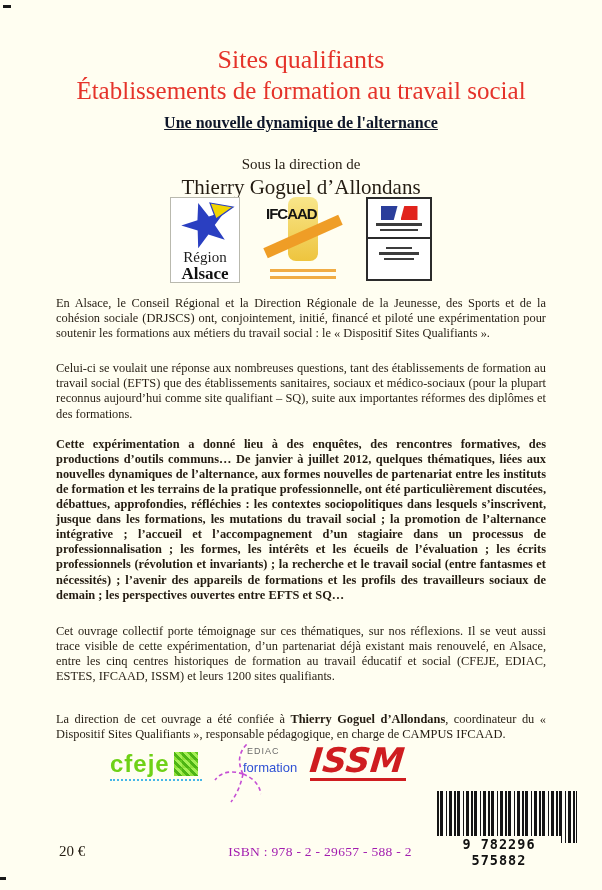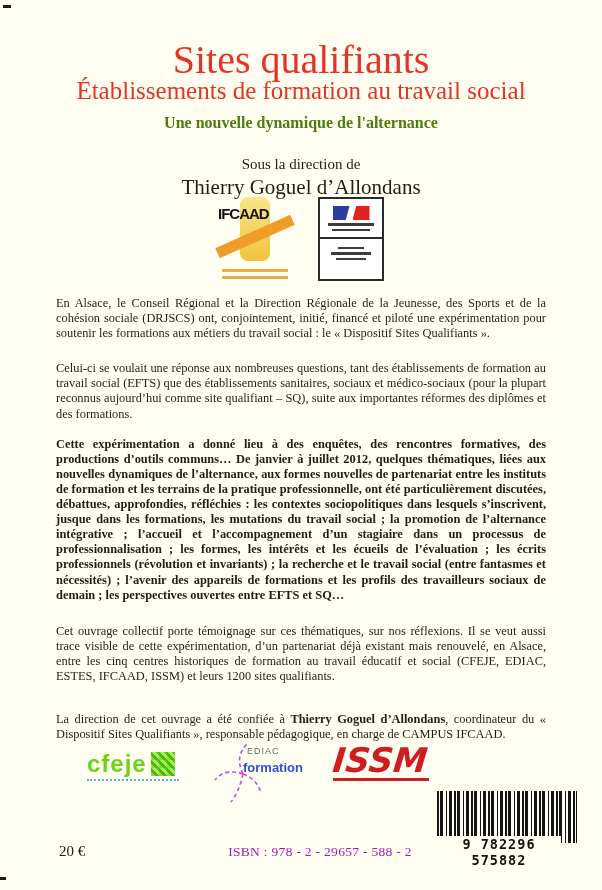--- a/index.html
+++ b/index.html
@@ -9,23 +9,23 @@
     font-family:"Liberation Serif","DejaVu Serif",serif;
     color:#241c12;
   }
   
   .crop{position:absolute;background:#191919;}
   .crop-tl{left:3px;top:5px;width:8px;height:3px;}
   .crop-bl{left:0px;top:877px;width:6px;height:3px;}
 
   
   .header{position:absolute;top:44px;left:0;width:602px;text-align:center;}
-  .title1{font-size:40px;color:#e5332a;line-height:32px;}
+  .title1{font-size:26px;color:#e5332a;line-height:32px;}
   .title2{font-size:25px;color:#e5332a;line-height:30px;}
-  .subtitle{font-size:16px;color:#4d7c0f;font-weight:bold;margin-top:8px;}
+  .subtitle{font-size:16px;color:#0f172a;font-weight:bold;margin-top:8px;text-decoration:underline;}
   .direction{margin-top:24px;font-size:15px;color:#241c12;}
   .director{font-size:21px;color:#241c12;margin-top:2px;}
 
   
   .logos-top{position:absolute;top:197px;left:0;width:602px;display:flex;justify-content:center;align-items:flex-start;gap:26px;}
   .logo-box{box-sizing:border-box;}
   .alsace{width:70px;height:86px;background:#fff;border:1px solid #b9b9ae;padding:2px 2px 0;text-align:center;font-family:"Liberation Serif",serif;}
   .alsace .txt1{font-size:15px;line-height:15px;color:#1d1d1d;margin-top:-2px;}
   .alsace .txt2{font-size:17px;line-height:17px;font-weight:bold;color:#111;}
   .ifcaad{width:74px;height:88px;position:relative;}
@@ -42,31 +42,31 @@
 
   
   .bodytext{position:absolute;left:56px;top:296px;width:490px;font-size:12.4px;line-height:15.1px;text-align:justify;color:#241c12;}
   .bodytext p{margin:0;}
   .p1{margin-bottom:20px !important;}
   .p2{margin-bottom:15px !important;}
   .p3{margin-bottom:21px !important;font-weight:bold;}
   .p4{margin-bottom:28px !important;}
 
   
-  .logos-bottom{position:absolute;top:744px;left:0;width:516px;display:flex;justify-content:center;align-items:flex-start;gap:34px;}
+  .logos-bottom{position:absolute;top:744px;left:0;width:516px;display:flex;justify-content:center;align-items:flex-start;gap:11px;}
   .cfeje{text-align:left;padding-top:8px;}
   .cfeje .row{display:flex;align-items:center;gap:4px;}
   .cfeje .word{font-family:"Liberation Sans",sans-serif;font-weight:bold;font-size:24px;line-height:22px;color:#6fd117;letter-spacing:1px;}
   .cfeje .pix{width:24px;height:24px;background:
       linear-gradient(45deg,#8fe03a 25%,#4db414 25% 50%,#a5ef55 50% 75%,#63c61e 75%);
       background-size:8px 8px;}
   .cfeje .dots{margin-top:3px;width:92px;border-bottom:2px dotted #45b7e8;}
   .ediac{position:relative;width:86px;height:62px;}
   .ediac .name{position:absolute;left:34px;top:2px;font-family:"Liberation Sans",sans-serif;font-size:9px;color:#6b6b6b;letter-spacing:1px;}
-  .ediac .sub{position:absolute;left:30px;top:16px;font-family:"Liberation Sans",sans-serif;font-weight:bold;font-size:13px;color:#2f51d4;}
+  .ediac .sub{position:absolute;left:30px;top:16px;font-family:"Liberation Sans",sans-serif;font-weight:normal;font-size:13px;color:#2f51d4;}
   .estes{padding-top:4px;text-align:left;}
   .estes .word{font-family:"Liberation Sans",sans-serif;font-size:27px;line-height:25px;letter-spacing:1px;color:#3a3a3a;}
   .estes .e{color:#37b878;}
   .estes .tline{height:2.5px;background:#555;margin-top:2px;}
   .issm{padding-top:0;text-align:left;}
   .issm .word{font-family:"DejaVu Sans","Liberation Sans",sans-serif;font-weight:bold;font-style:italic;font-size:34px;line-height:32px;color:#cf1d20;transform:skewX(-6deg);display:inline-block;}
   .issm .tline{height:2.5px;background:#cf1d20;margin-top:2px;width:96px;}
 
   
   .price{position:absolute;left:59px;top:843px;font-size:15px;color:#241c12;}
@@ -84,20 +84,28 @@
 
 <div class="header">
   <div class="title1">Sites qualifiants</div>
   <div class="title2">Établissements de formation au travail social</div>
   <div class="subtitle">Une nouvelle dynamique de l'alternance</div>
   <div class="direction">Sous la direction de</div>
   <div class="director">Thierry Goguel d’Allondans</div>
 </div>
 
 <div class="logos-top">
+  <div class="logo-box alsace">
+    <svg width="64" height="48" viewBox="0 0 64 48">
+      <polygon points="32,2 38,18 55,18 41,28 46,45 32,35 18,45 23,28 9,18 26,18" transform="rotate(-18 32 24)" fill="#2a3fc1"></polygon>
+      <polygon points="37,3 60,7 43,19" fill="#f2d500" stroke="#2a3fc1" stroke-width="1.2"></polygon>
+    </svg>
+    <div class="txt1">Région</div>
+    <div class="txt2">Alsace</div>
+  </div>
   <div class="logo-box ifcaad">
     <div class="band"></div>
     <div class="stripe"></div>
     <div class="name">IFCAAD</div>
     <div class="sub" style="top:72px;"></div>
     <div class="sub" style="top:79px;"></div>
   </div>
   <div class="logo-box drjscs">
     <div class="flag">
       <div class="b"></div>

